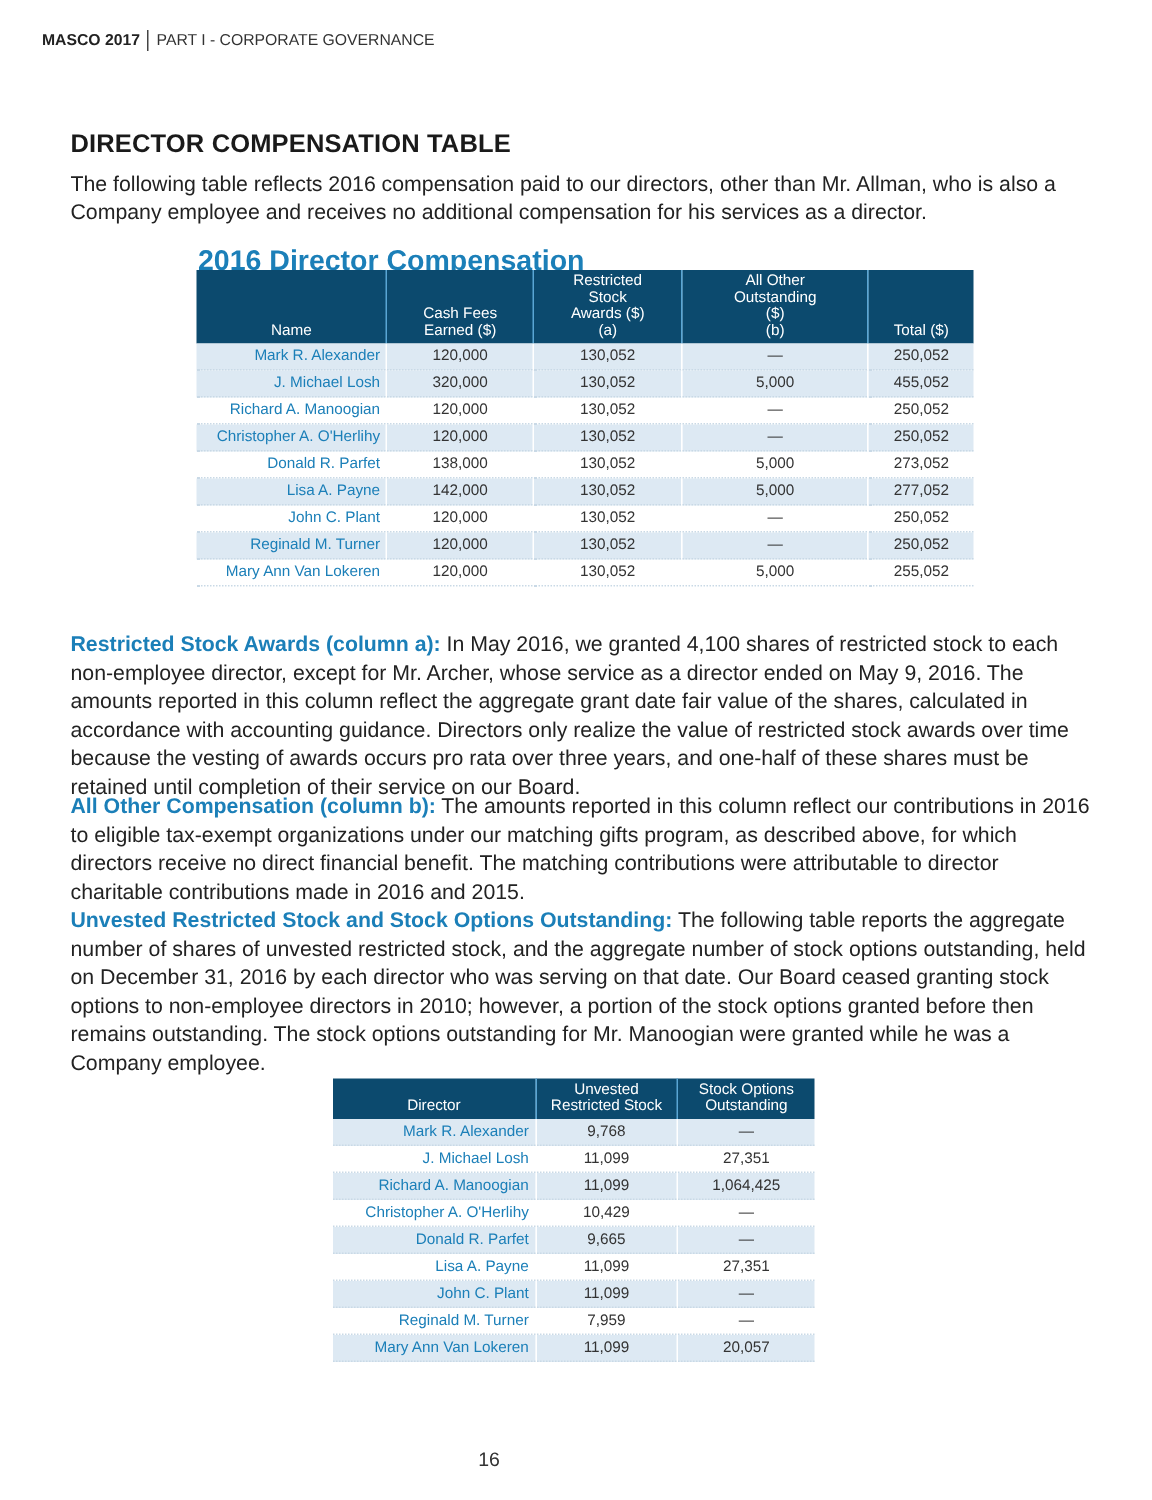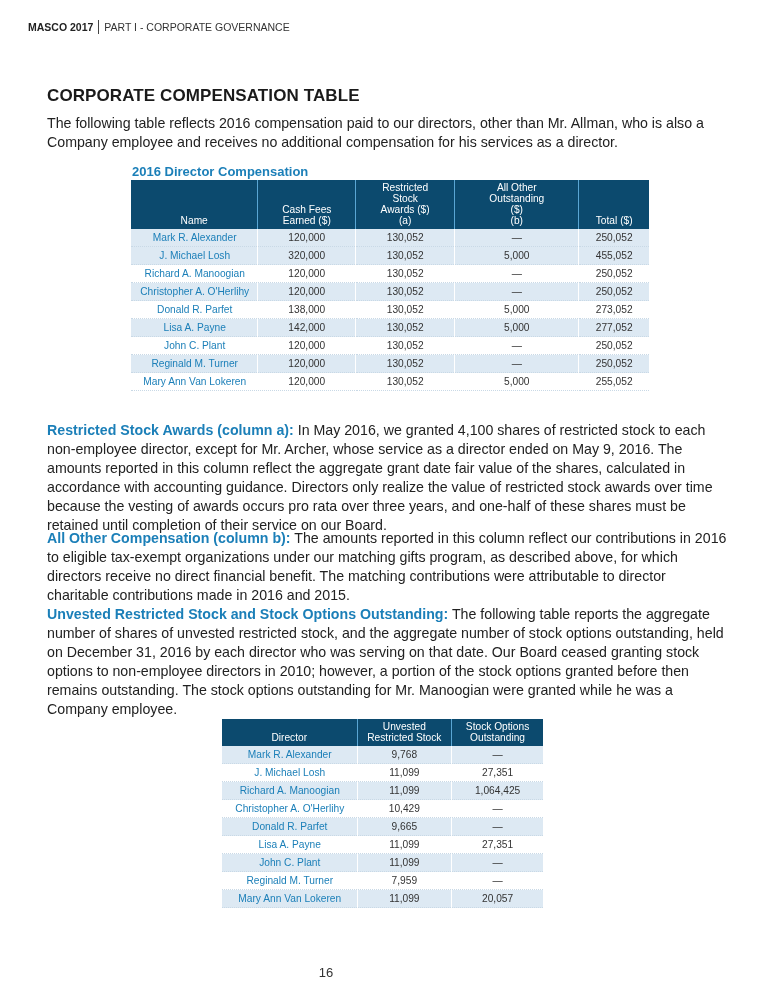--- a/index.html
+++ b/index.html
@@ -11,47 +11,47 @@
   .header .sep { display: inline-block; width: 1px; height: 14px; background: #444; margin: 0 5px; }
   .title { position: absolute; left: 47px; top: 86px; font-size: 17px; font-weight: bold;
            color: #1a1a1a; letter-spacing: 0.1px; }
   .para { position: absolute; left: 47px; width: 680px; font-size: 14.2px; line-height: 19px;
           color: #222; margin: 0; }
   .para .lead { color: #1b7fb8; font-weight: bold; }
   .intro { top: 114px; }
   .p1 { top: 421px; }
   .p2 { top: 529px; }
   .p3 { top: 605px; }
-  .tcaption { position: absolute; left: 132px; top: 164px; font-size: 13px; font-weight: bold; color: #1b7fb8; }
+  .tcaption { position: absolute; left: 132px; top: 164px; font-size: 19px; font-weight: bold; color: #1b7fb8; }
   table { border-collapse: collapse; position: absolute; font-size: 10.2px; }
   table th { background: #0c4a6e; color: #fff; font-weight: normal; vertical-align: bottom;
              text-align: center; padding: 2px 4px 3px; line-height: 11px; border-right: 1px solid #5aa6d4; }
   table th:last-child { border-right: none; }
   table td { height: 17px; padding: 0 4px; text-align: center; color: #333; border-right: 1px solid #fff;
              border-bottom: 1px dotted #c9d9e6; }
   table td:last-child { border-right: none; }
-  table td.name { text-align: center; color: #1b7fb8; padding-left: 5px; }
+  table td.name { text-align: right; color: #1b7fb8; padding-left: 5px; }
   table tr.alt td { background: #dde9f3; }
   #comp-table { left: 131px; top: 180px; width: 518px; }
   #stock-table { left: 222px; top: 719px; width: 321px; }
   #comp-table td { height: 17px; }
   #stock-table td { height: 17px; }
   .pagenum { position: absolute; top: 965px; left: 0; width: 652px; text-align: center;
              font-size: 13px; color: #333; }
 </style>
 </head>
 <body>
 
 <div class="header">
   <span class="brand">MASCO 2017</span>
   <span class="sep"></span>
   <span>PART I - CORPORATE GOVERNANCE</span>
 </div>
 
-<div class="title">CORPORATE COMPENSATION TABLE</div>
+<div class="title">DIRECTOR COMPENSATION TABLE</div>
 <p class="para intro">The following table reflects 2016 compensation paid to our directors, other than Mr. Allman, who is also a Company employee and receives no additional compensation for his services as a director.</p>
 
 <div class="tcaption">2016 Director Compensation</div>
 <table id="comp-table">
   <thead>
       <tr>
         <th style="width: 130px;">
           <div>Name</div>
         </th>
         <th style="width: 98px;">

